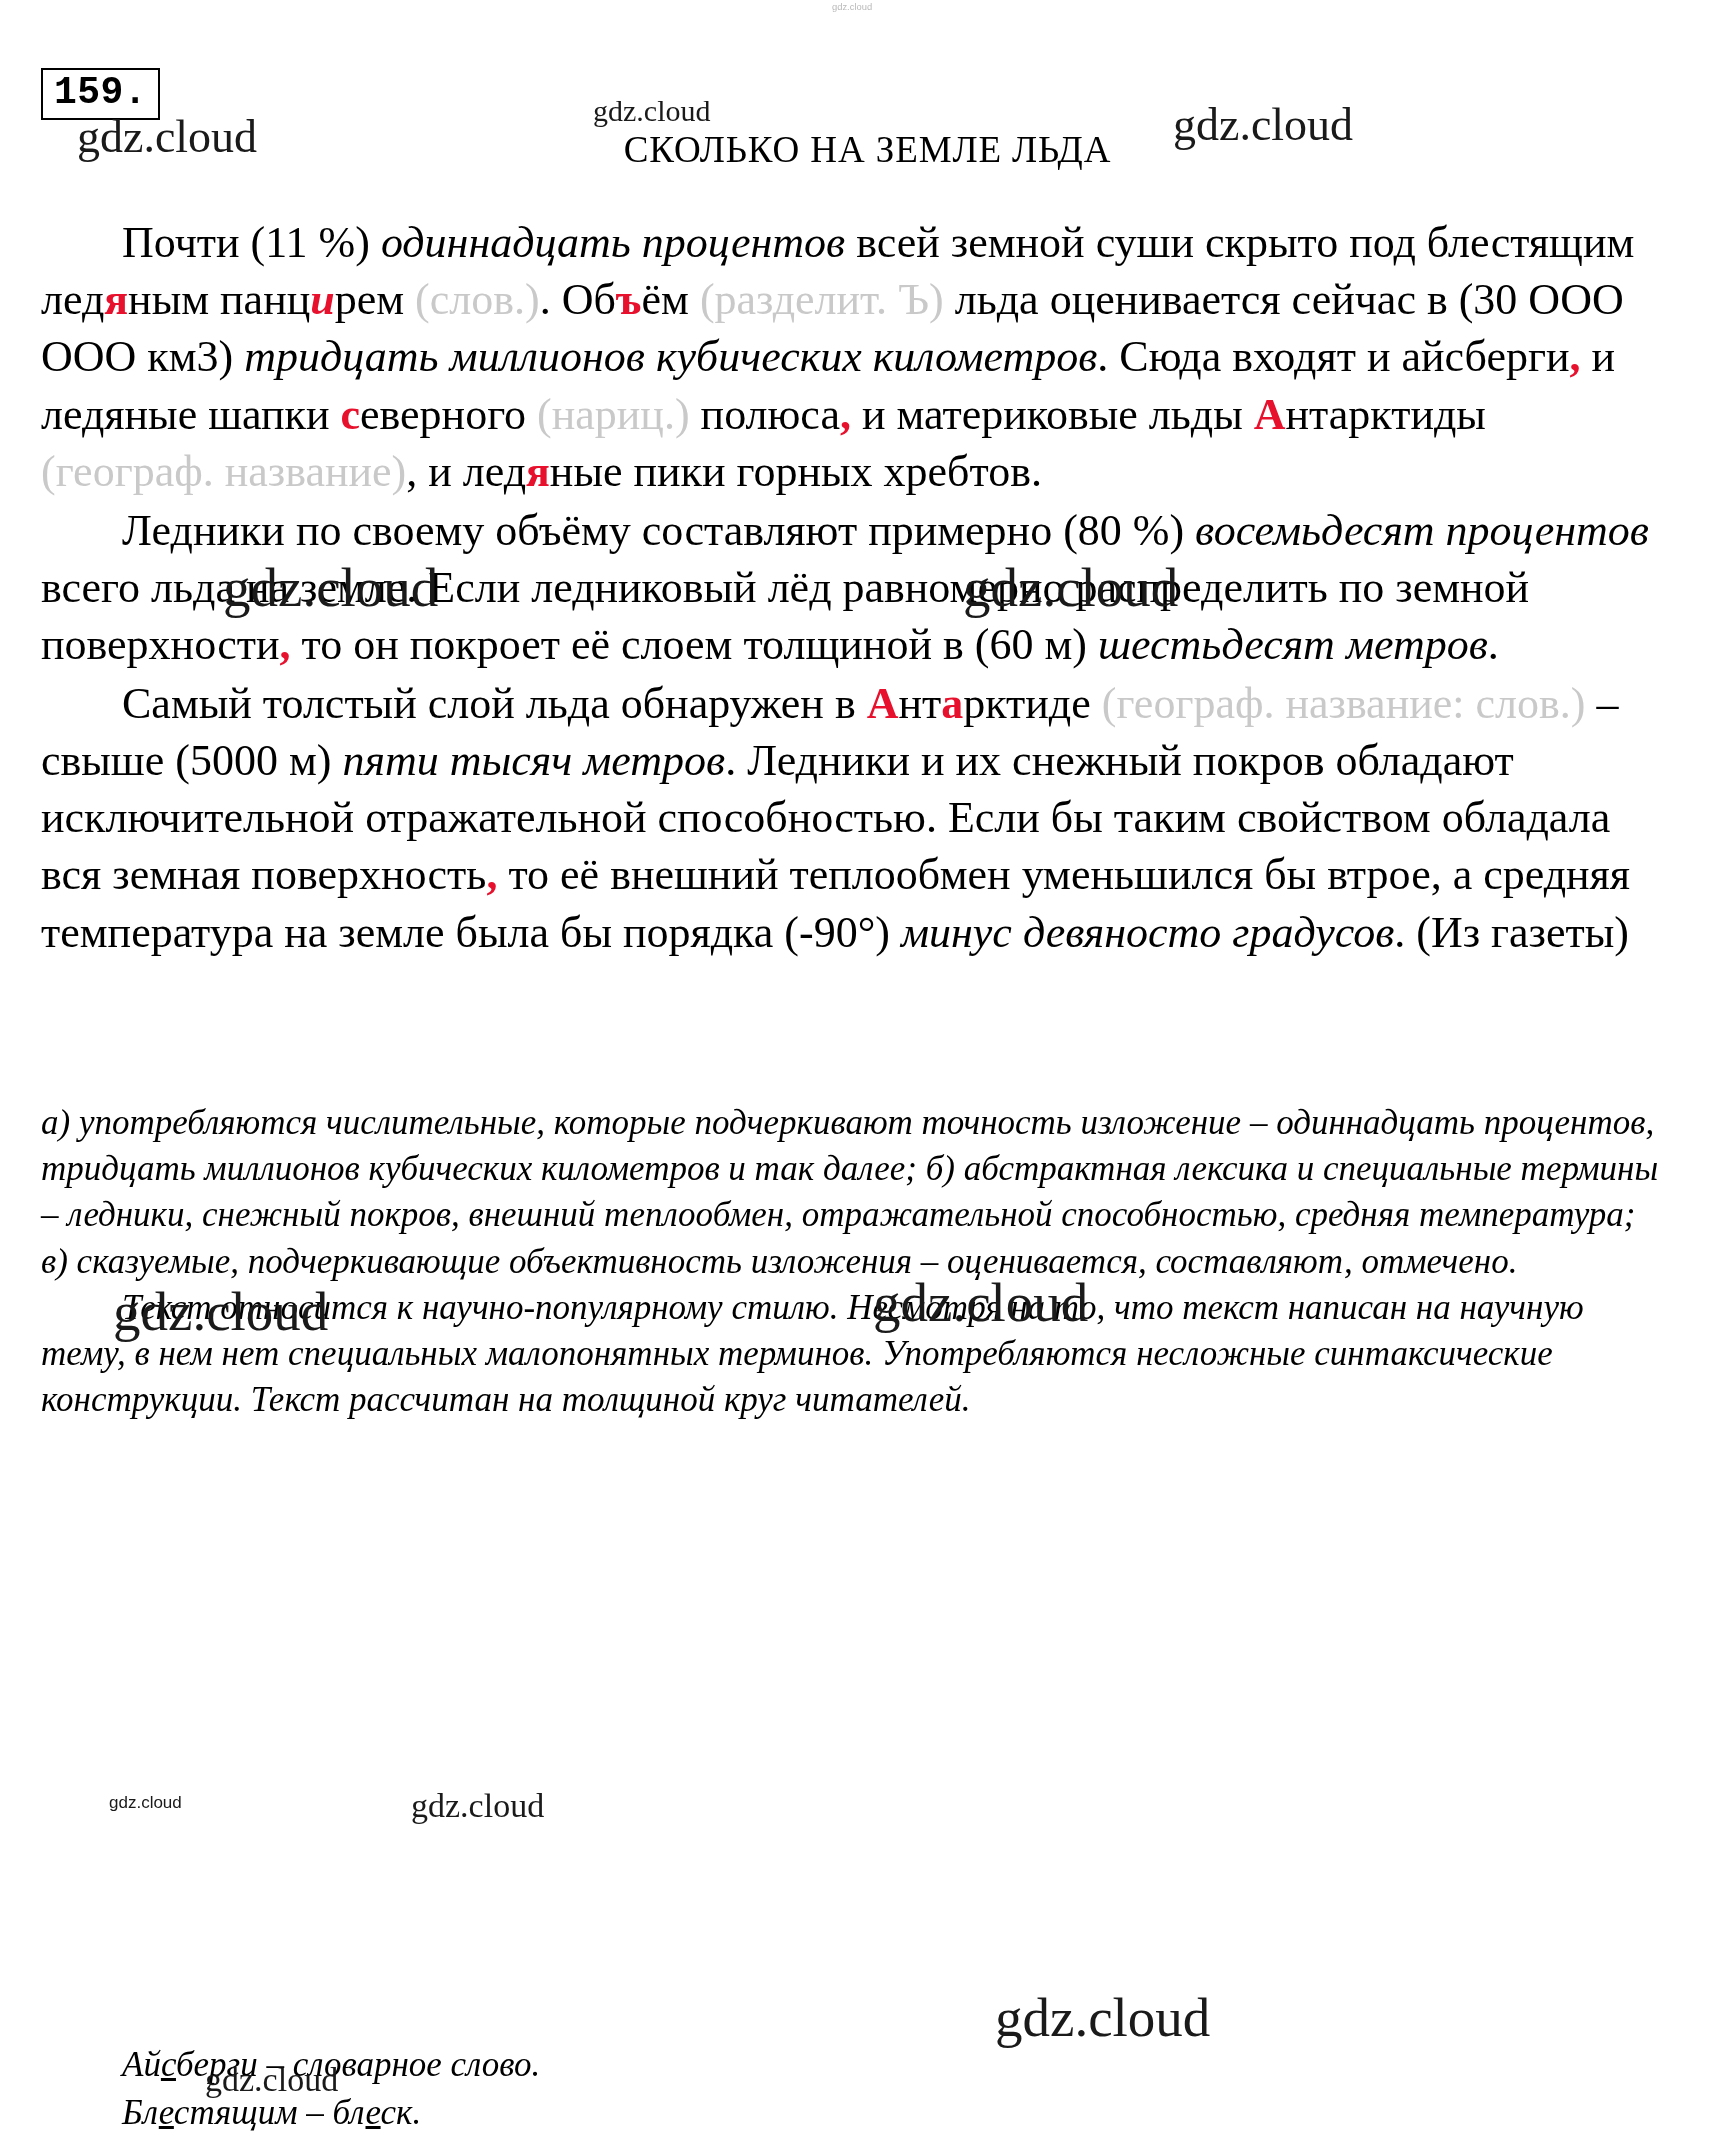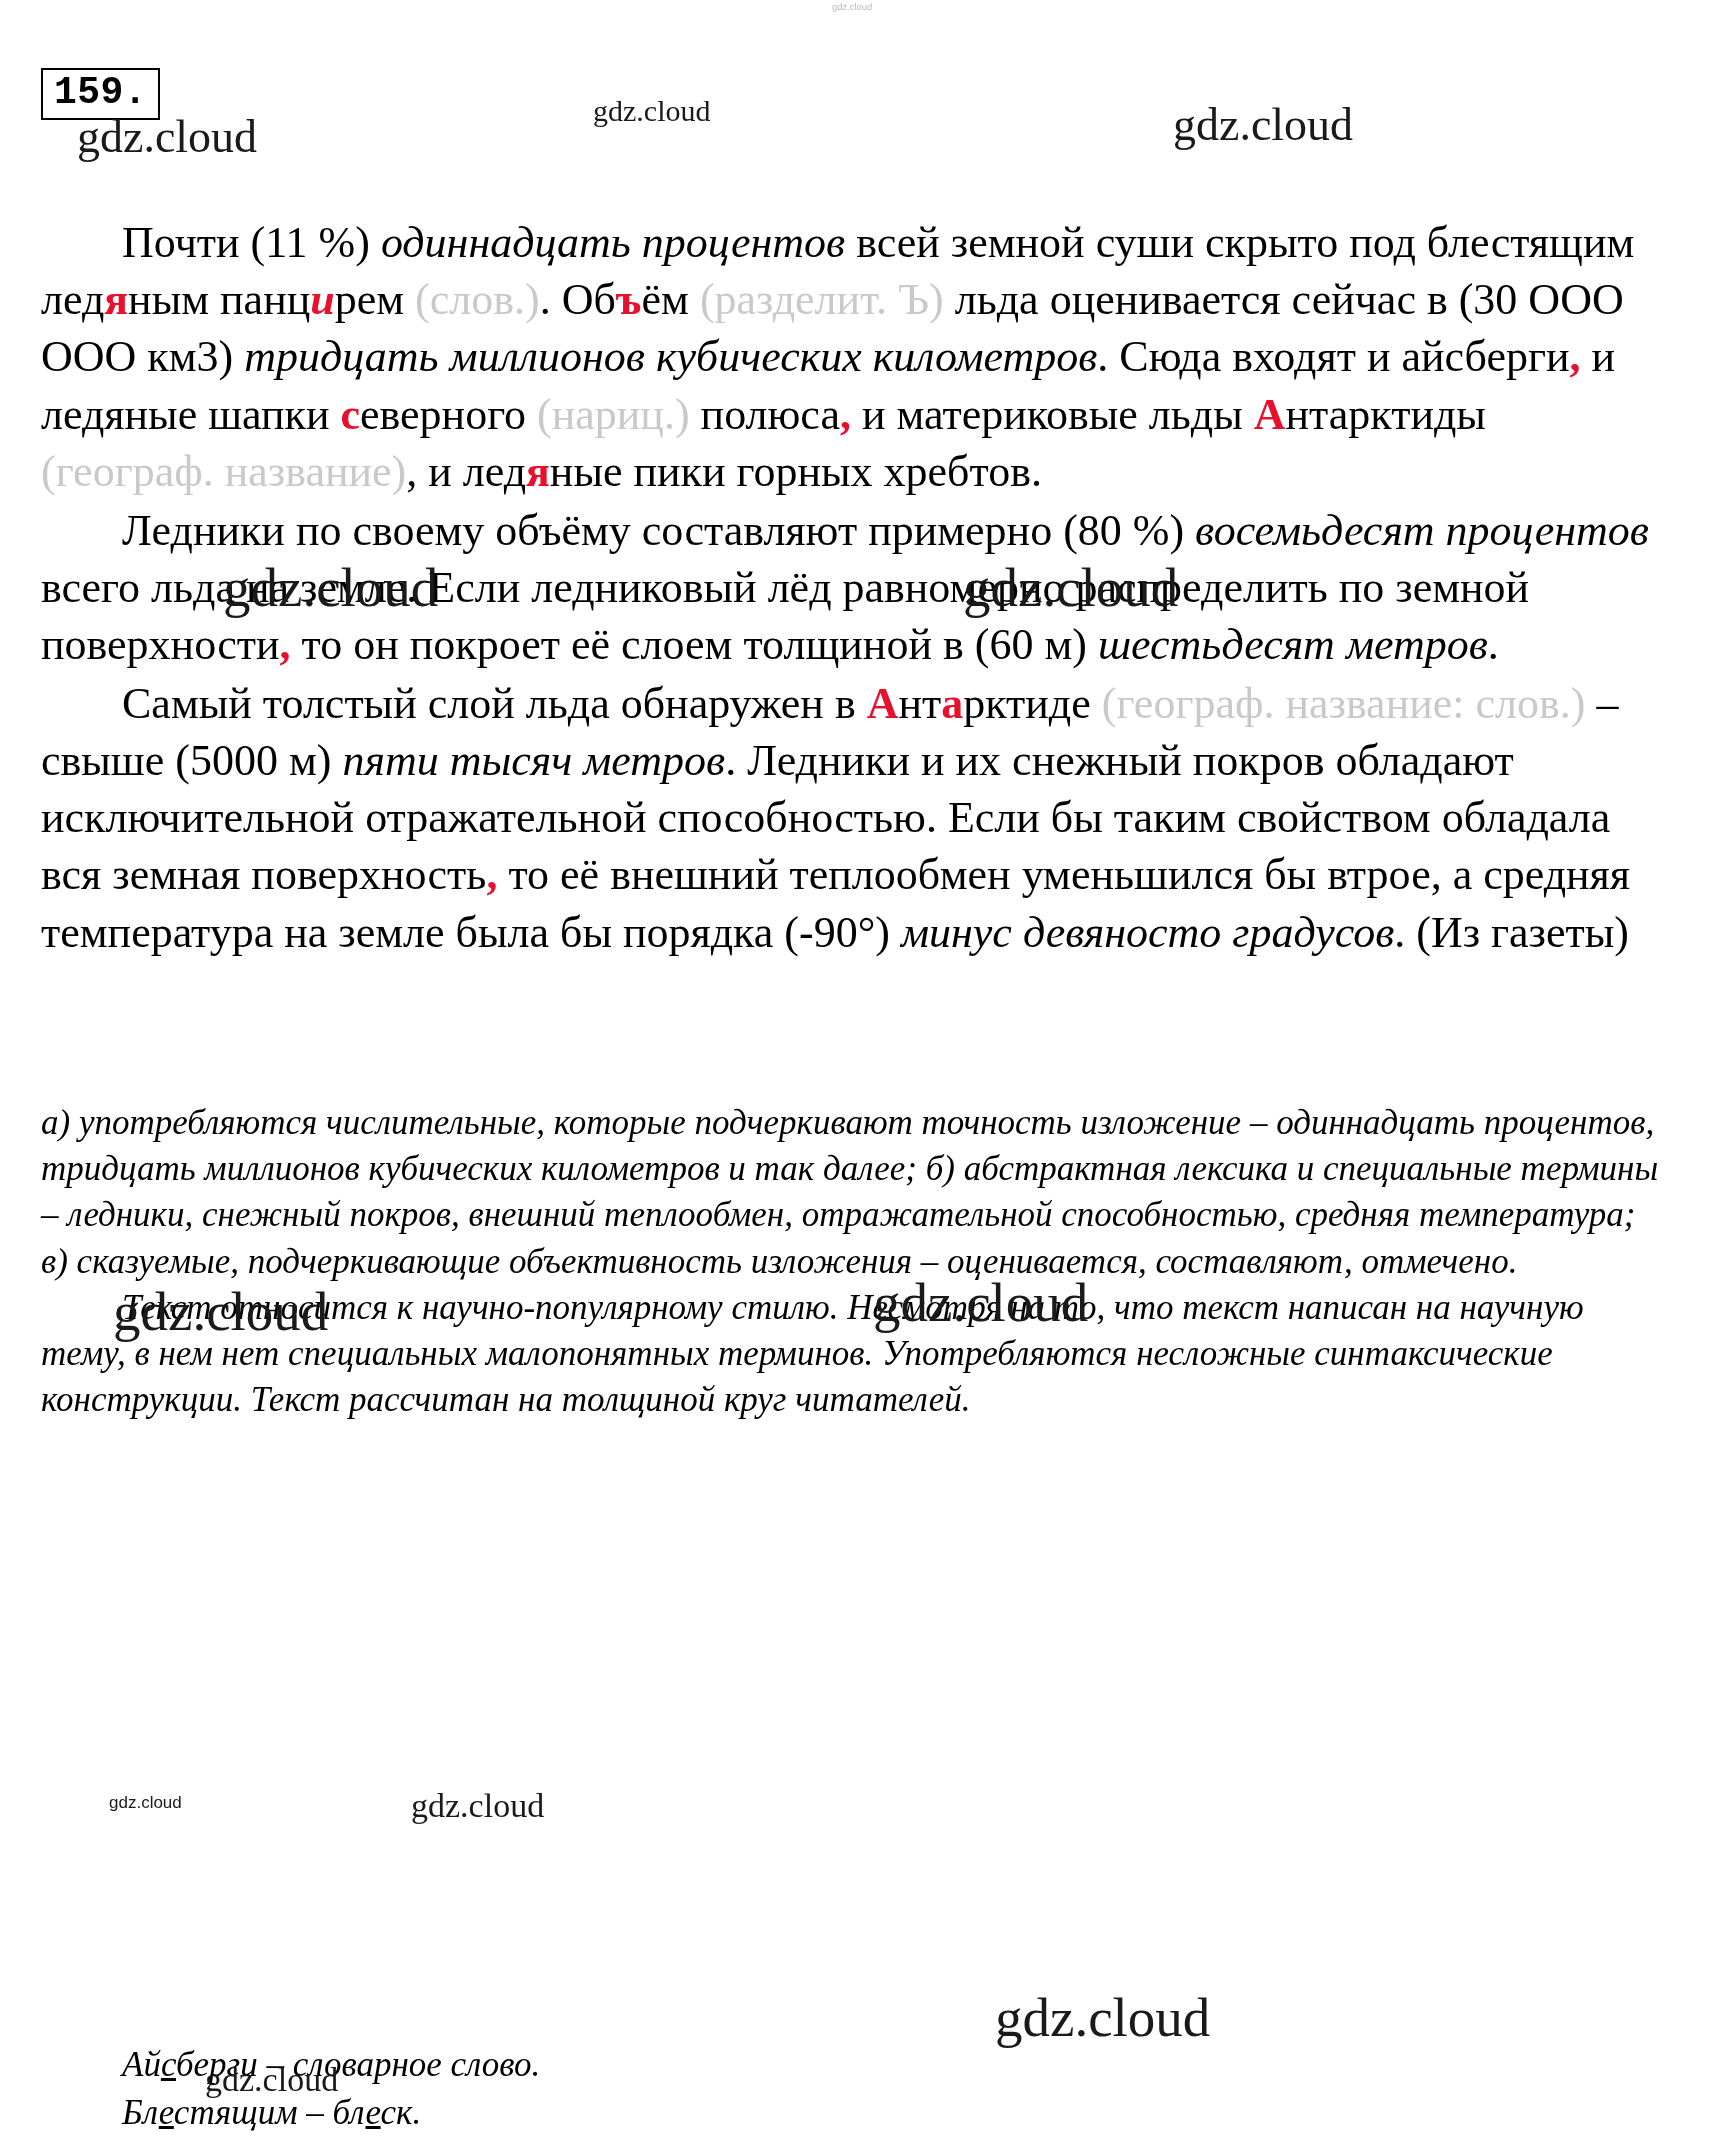--- a/index.html
+++ b/index.html
@@ -112,20 +112,21 @@
 </style>
 </head>
 <body>
 
 <div class="page">
 
   <div class="ex-number">
     <span>159</span><span>.</span>
   </div>
 
+  <div class="title">СКОЛЬКО НА ЗЕМЛЕ ЛЬДА</div>
 
   <div class="body-text" id="body-text">
       <p class="para"><span>Почти (11 %) </span><span class="it">одиннадцать процентов</span><span> всей земной суши скрыто под блестящим лед</span><span class="red">я</span><span>ным панц</span><span class="red it">и</span><span>рем </span><span class="grey">(слов.)</span><span>. Об</span><span class="red">ъ</span><span>ём </span><span class="grey">(разделит. Ъ)</span><span> льда оценивается сейчас в (30 ООО ООО км3) </span><span class="it">тридцать миллионов кубических километров</span><span>. Сюда входят и айсберги</span><span class="red">,</span><span> и ледяные шапки </span><span class="red">с</span><span>еверного </span><span class="grey">(нариц.)</span><span> полюса</span><span class="red">,</span><span> и материковые льды </span><span class="red">А</span><span>нтарктиды </span><span class="grey">(географ. название)</span><span>, и лед</span><span class="red">я</span><span>ные пики горных хребтов.</span></p>
       <p class="para"><span>Ледники по своему объёму составляют примерно (80 %) </span><span class="it">восемьдесят процентов</span><span> всего льда на земле. Если ледниковый лёд равномерно распределить по земной поверхности</span><span class="red">,</span><span> то он покроет её слоем толщиной в (60 м) </span><span class="it">шестьдесят метров</span><span>.</span></p>
       <p class="para"><span>Самый толстый слой льда обнаружен в </span><span class="red">А</span><span>нт</span><span class="red">а</span><span>рктиде </span><span class="grey">(географ. название: слов.)</span><span> – свыше (5000 м) </span><span class="it">пяти тысяч метров</span><span>. Ледники и их снежный покров обладают исключительной отражательной способностью. Если бы таким свойством обладала вся земная поверхность</span><span class="red">,</span><span> то её внешний теплообмен уменьшился бы втрое, а средняя температура на земле была бы порядка (-90°) </span><span class="it">минус девяносто градусов</span><span>. (Из газеты)</span></p>
     </div>
 
   <div class="analysis">
     <p>а) употребляются числительные, которые подчеркивают точность изложение – одиннадцать процентов, тридцать миллионов кубических километров и так далее; б) абстрактная лексика и специальные термины – ледники, снежный покров, внешний теплообмен, отражательной способностью, средняя температура; в) сказуемые, подчеркивающие объективность изложения – оценивается, составляют, отмечено.</p>
     <p class="ind">Текст относится к научно-популярному стилю. Несмотря на то, что текст написан на научную тему, в нем нет специальных малопонятных терминов. Употребляются несложные синтаксические конструкции. Текст рассчитан на толщиной круг читателей.</p>

